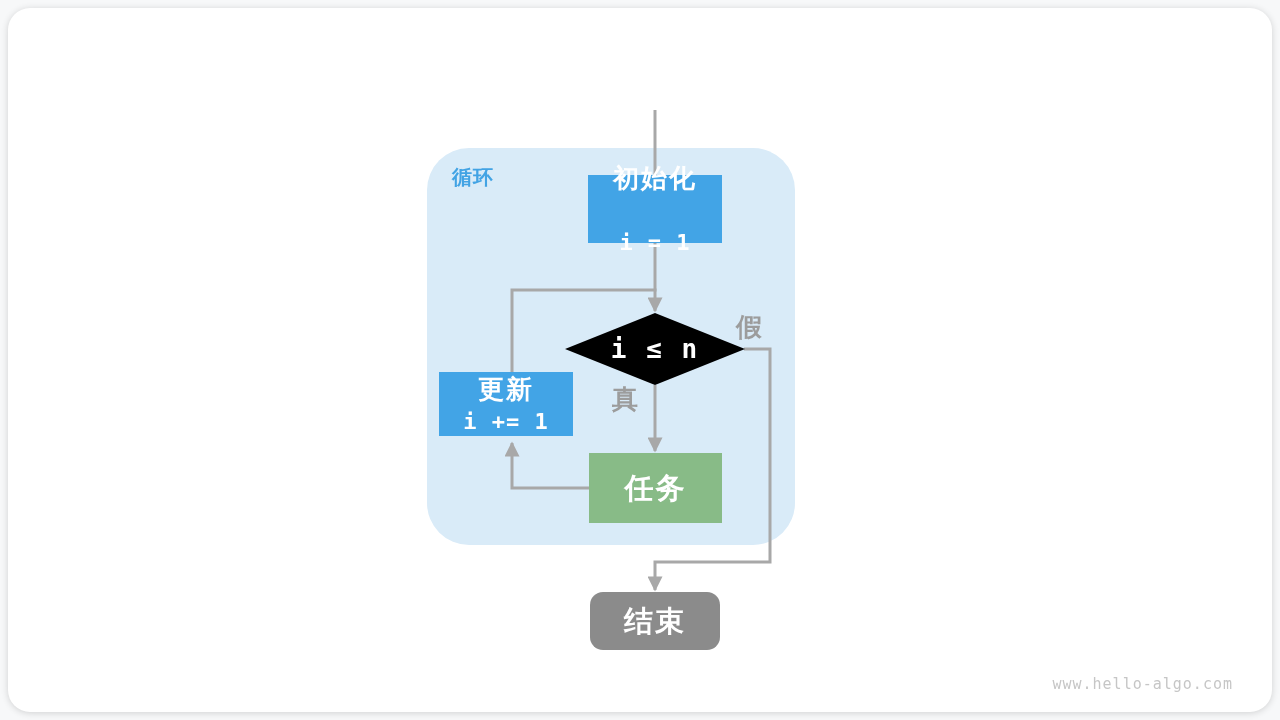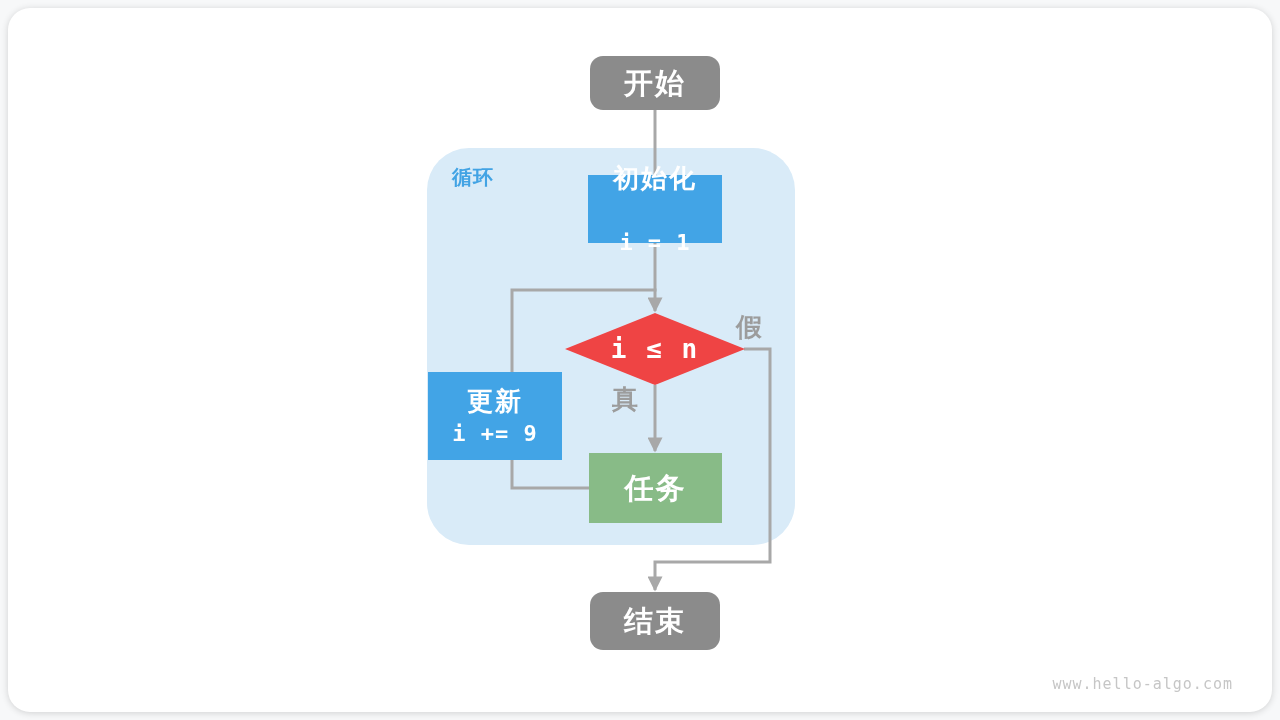--- a/index.html
+++ b/index.html
@@ -36,21 +36,21 @@
   .node-title{font-size:26px;font-weight:600;letter-spacing:2px;}
   .node-code{
     font-family:"DejaVu Sans Mono", monospace;
     font-size:22px;font-weight:bold;letter-spacing:1px;margin-top:2px;
   }
   .task{
     background:#88bb87;font-size:29px;font-weight:600;letter-spacing:2px;
   }
   .diamond{
     position:absolute;left:565px;top:313px;width:180px;height:72px;
-    background:#ef4444;
+    background:#000000;
     clip-path:polygon(50% 0, 100% 50%, 50% 100%, 0 50%);
     display:flex;align-items:center;justify-content:center;
   }
   .diamond-label{
     color:#ffffff;font-family:"DejaVu Sans Mono", monospace;
     font-size:26px;font-weight:bold;letter-spacing:2px;
   }
   .edge-label{
     position:absolute;font-size:26px;font-weight:bold;color:#9c9c9c;
   }
@@ -80,34 +80,33 @@
     <g stroke="#a8a8a8" stroke-width="3" fill="none">
       <polyline points="655,110 655,176"></polyline>
       <polyline points="655,243 655,311" marker-end="url(#arrow)"></polyline>
       <polyline points="512,373 512,290 656.5,290"></polyline>
       <polyline points="655,385 655,451" marker-end="url(#arrow)"></polyline>
       <polyline points="744,349 770,349 770,562 655,562 655,590" marker-end="url(#arrow)"></polyline>
       <polyline points="590,488 512,488 512,443" marker-end="url(#arrow)"></polyline>
     </g>
   </svg>
 
-  <div class="node terminal" style="left:590px;top:56px;width:130px;height:54px;">开始</div>
 
   <div class="node process" style="left:588px;top:175px;width:134px;height:68px;gap:32px;">
     <div class="node-title">初始化</div>
     <div class="node-code">i = 1</div>
   </div>
 
   <div class="diamond">
     <span class="diamond-label">i ≤ n</span>
   </div>
 
-  <div class="node process" style="left:428px;top:372px;width:134px;height:88px;">
+  <div class="node process" style="left:439px;top:372px;width:134px;height:64px;">
     <div class="node-title">更新</div>
-    <div class="node-code">i += 9</div>
+    <div class="node-code">i += 1</div>
   </div>
 
   <div class="node terminal" style="left:590px;top:592px;width:130px;height:58px;">结束</div>
 
   <div class="node task" style="left:589px;top:453px;width:133px;height:70px;">任务</div>
 
   <span class="edge-label true">真</span>
   <span class="edge-label false">假</span>
 
   <div class="watermark">www.hello-algo.com</div>

